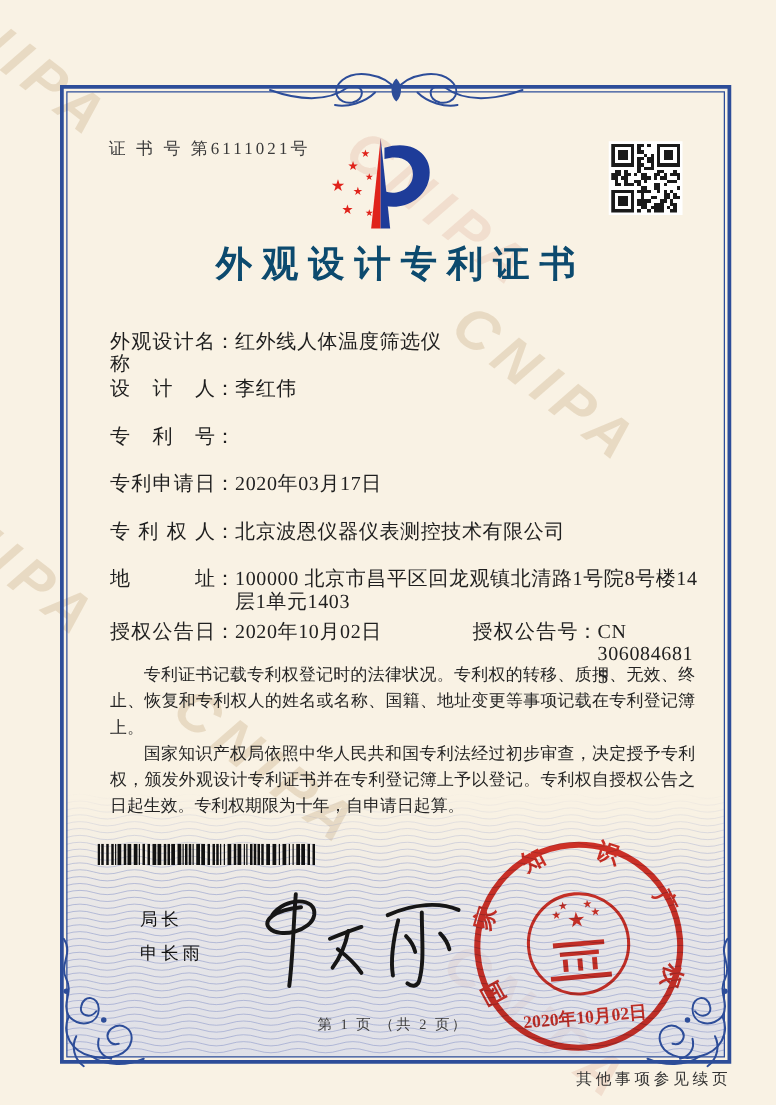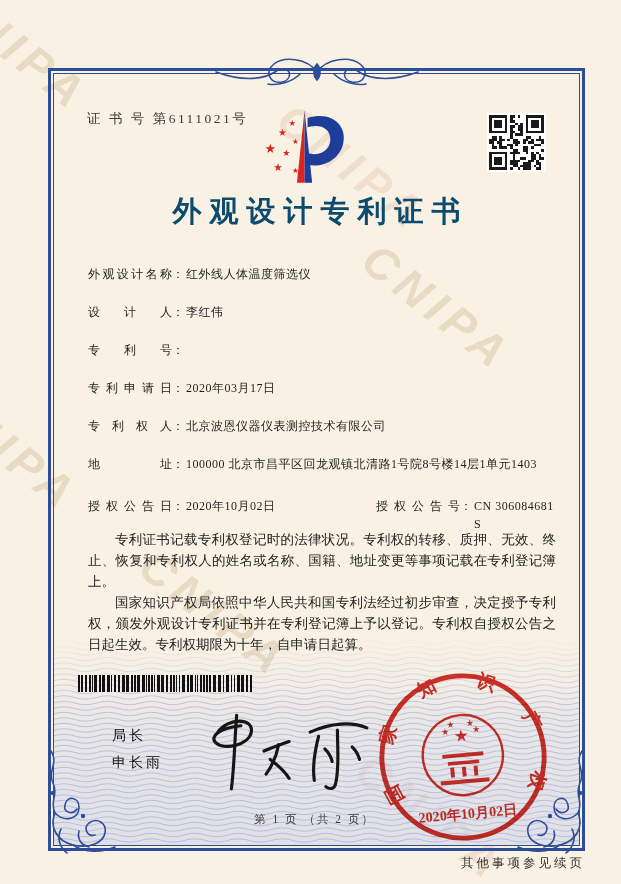--- a/index.html
+++ b/index.html
@@ -28,21 +28,21 @@
   .corner{position:absolute;bottom:-13px;}
   .corner.left{left:-12px;}
   .corner.right{right:-12px;transform:scaleX(-1);}
   
   .cert-no{position:absolute;left:36px;top:39px;font-size:13.5px;letter-spacing:2.5px;color:#3a3a3a;}
   .logo{position:absolute;left:204px;top:38px;}
   .qr{position:absolute;right:36px;top:42px;background:#fff;padding:2px;line-height:0;}
   .doc-title{position:absolute;left:0;right:0;top:121px;margin:0;text-align:center;
              font-size:29px;font-weight:700;letter-spacing:8px;color:#0c4a6e;text-indent:8px;}
   
-  .field{position:absolute;left:37px;width:472px;display:flex;font-size:12px;color:var(--ink);line-height:18px;}
+  .field{position:absolute;left:37px;width:472px;display:flex;font-size:16px;color:var(--ink);line-height:18px;}
   .flabel{flex:0 0 84px;text-align:justify;text-align-last:justify;}
   .colon{flex:0 0 14px;}
   .fvalue{flex:1;letter-spacing:.5px;}
   .fvalue.fixed{flex:0 0 190px;}
   .f1{top:194px}.f2{top:232px}.f3{top:270px}.f4{top:308px}.f5{top:346px}.f6{top:384px}.f7{top:426px}
   
   .body-text{position:absolute;left:37px;width:468px;top:458px;font-size:13.5px;
              line-height:21px;color:#242424;text-align:justify;}
   .body-text p{margin:0;text-indent:2em;}
   

